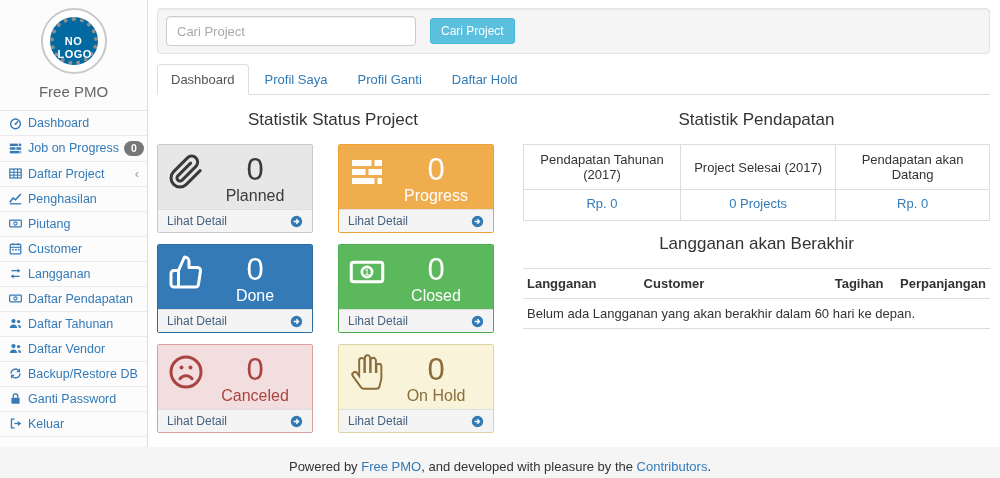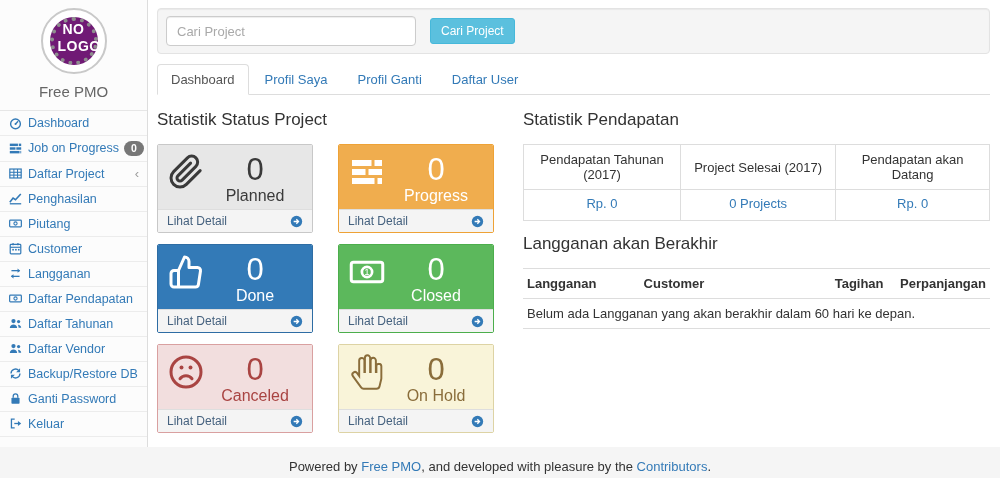--- a/index.html
+++ b/index.html
@@ -16,23 +16,23 @@
   
   .sidebar { flex: 0 0 148px; width:148px; background:#fcfcfc; border-right:1px solid #ddd; }
   .logo-wrap { text-align:center; padding-top:6px; }
   .logo-seal {
     width:66px; height:66px; margin:2px auto 0; border-radius:50%;
     border:2px solid #c9c9c9; background:#fff;
     display:flex; align-items:center; justify-content:center;
   }
   .seal-core {
     width:48px; height:48px; border-radius:50%;
-    background:#701a75; border:4px dotted #8e8e8e;
-    color:#fff; font-size:14px; font-weight:bold; letter-spacing:.5px;
-    display:flex; align-items:flex-start; justify-content:center; text-align:center; line-height:1.2;
+    background:#0369a1; border:4px dotted #8e8e8e;
+    color:#fff; font-size:11px; font-weight:bold; letter-spacing:.5px;
+    display:flex; align-items:flex-end; justify-content:center; text-align:center; line-height:1.2;
   }
   .seal-core span { width:32px; display:inline-block; }
   .app-name { color:#666; font-size:15px; margin:9px 0 10px; }
   .menu { list-style:none; margin:0; padding:0; border-top:1px solid #e6e6e6; }
   .menu li {
     display:flex; align-items:center; gap:5px;
     padding:5px 8px; border-bottom:1px solid #ececec;
     color:#337ab7; cursor:pointer; white-space:nowrap; font-size:12.5px;
   }
   .micon { width:15px; flex:0 0 15px; display:inline-flex; justify-content:center; color:#337ab7; }
@@ -69,21 +69,21 @@
   .tab {
     padding:7px 13px; color:#337ab7; cursor:pointer;
     border:1px solid transparent; border-radius:4px 4px 0 0; margin-bottom:-1px; margin-right:2px;
   }
   .tab.active { color:#555; background:#fff; border-color:#ddd #ddd #fff; cursor:default; }
 
   .content-cols { display:flex; gap:14px; }
   .status-col { flex:0 0 352px; width:352px; }
   .income-col { flex:1; min-width:0; }
 
-  .section-title { font-size:17px; font-weight:normal; color:#333; margin:13px 0 14px; }
+  .section-title { font-size:17px; font-weight:normal; color:#333; text-align:center; margin:13px 0 14px; }
 
   
   .cards { display:flex; flex-wrap:wrap; column-gap:25px; row-gap:11px; }
   .card { width:156px; border:1px solid #ccc; border-radius:2px; overflow:hidden; }
   .card-body { display:flex; align-items:flex-start; padding:9px 10px 7px; height:64px; }
   .card-icon { flex:0 0 40px; display:flex; align-items:center; }
   .card-icon svg { width:36px; height:36px; }
   .card-info { flex:1; text-align:center; }
   .card-count { font-size:31px; line-height:1.0; }
   .card-label { font-size:16px; margin-top:2px; }
@@ -295,21 +295,21 @@
 
     <div class="well">
       <input class="search-input" type="text" placeholder="Cari Project" style="">
       <button class="btn btn-info">Cari Project</button>
     </div>
 
     <nav class="tabs">
       <div class="tab active">Dashboard</div>
       <div class="tab">Profil Saya</div>
       <div class="tab">Profil Ganti</div>
-      <div class="tab">Daftar User</div>
+      <div class="tab">Daftar Hold</div>
     </nav>
 
     <div class="content-cols">
 
       <section class="status-col">
         <h2 class="section-title">Statistik Status Project</h2>
         <div class="cards">
 
           <div class="card card--default">
             <div class="card-body">

